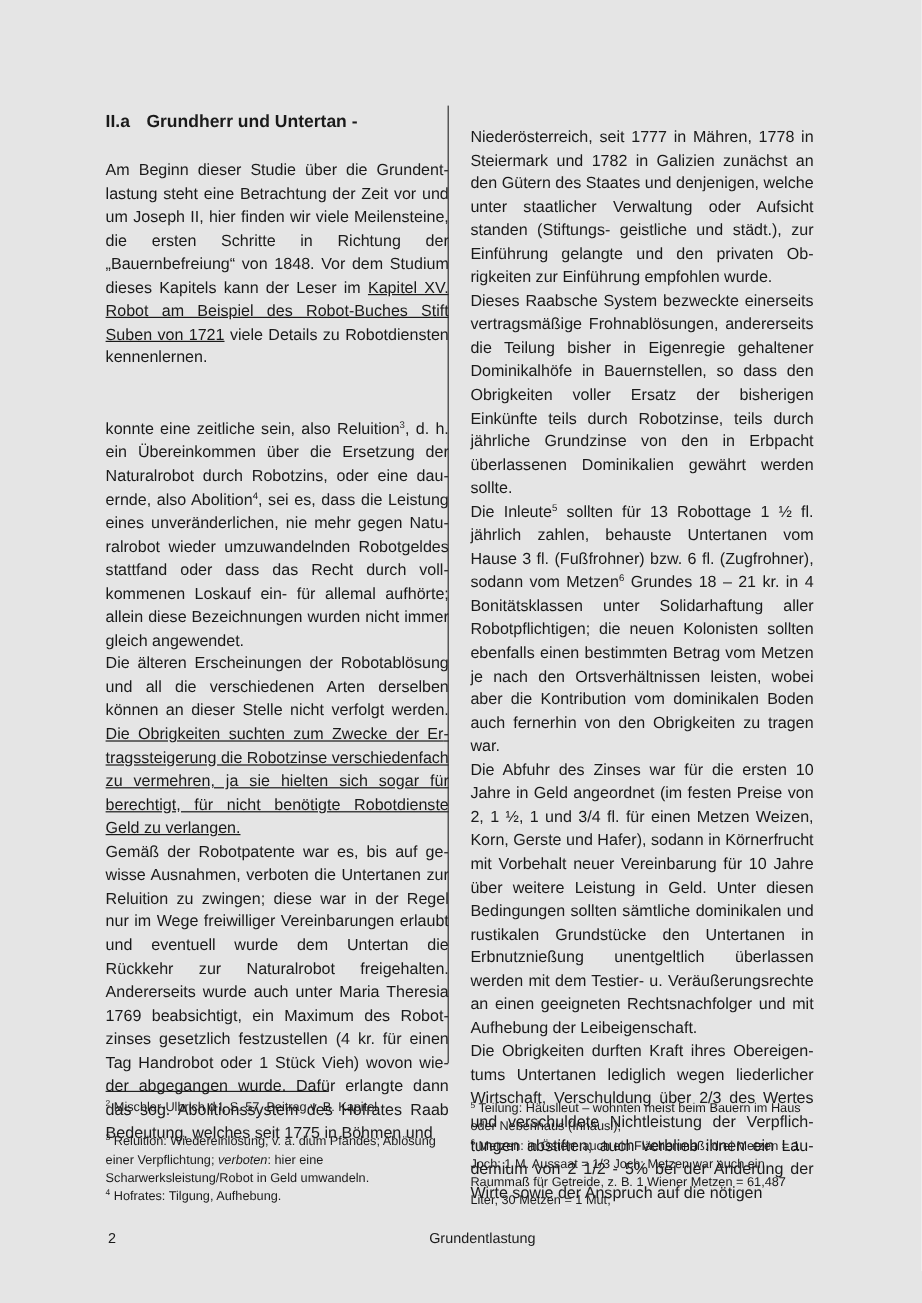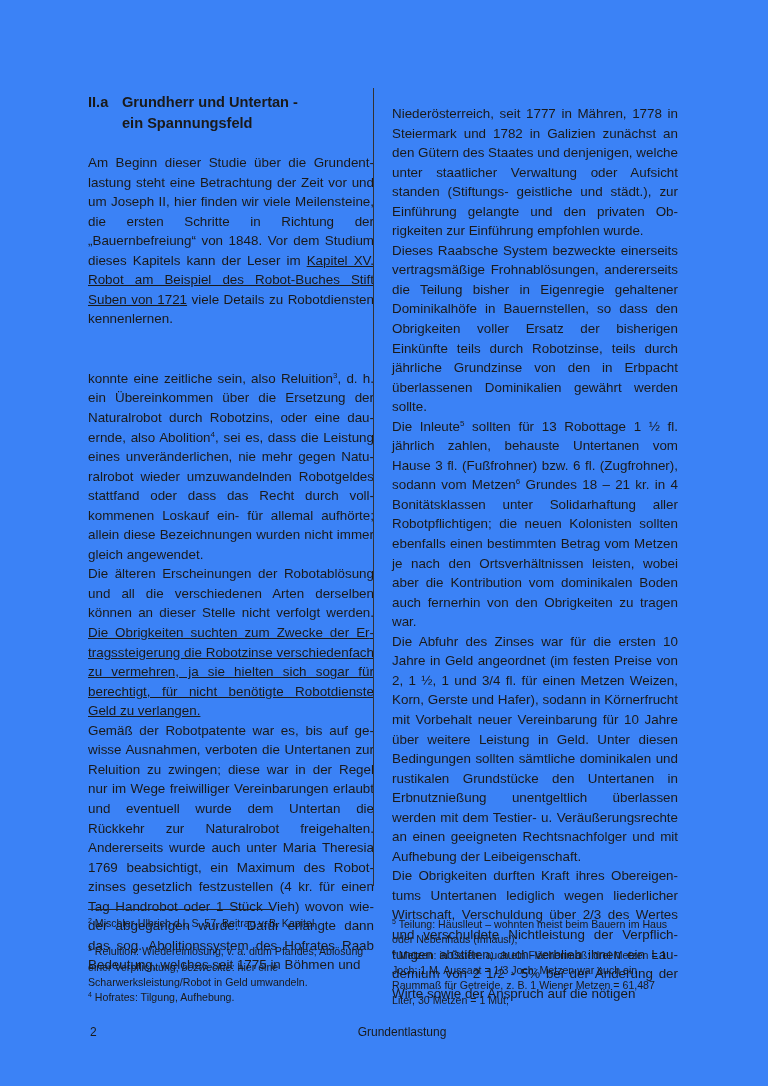--- a/index.html
+++ b/index.html
@@ -1,18 +1,18 @@
 <!DOCTYPE html>
 <html><head>
 <meta charset="utf-8">
 <style>
   html, body { margin: 0; padding: 0; background: #ffffff; }
   body { width: 768px; height: 1086px; position: relative; overflow: hidden;
          font-family: "Liberation Sans", "DejaVu Sans", sans-serif; color: #1a1a1a; }
-  .page { position: absolute; left: 0; top: 0; width: 768px; height: 1086px; background: #3b82f6; }
+  .page { position: absolute; left: 0; top: 0; width: 768px; height: 1086px; background: #e5e5e5; }
   .col { position: absolute; top: 92px; width: 286px; font-size: 13.4px; line-height: 19.55px; }
   .col p { margin: 0; text-align: justify; hyphens: manual; }
   .col-left { left: 88px; }
   .col-right { left: 392px; top: 92px; margin-top: 12px; }
   .divider { position: absolute; left: 373px; top: 88px; width: 1px; height: 798px; background: #333; }
   .heading { font-weight: bold; font-size: 14.6px; line-height: 21px; margin: 0; }
   .heading .num { display: inline-block; width: 34px; }
   .heading .line2 { padding-left: 34px; display: block; }
   .sec-heading { font-weight: bold; margin-top: 0; }
   .sec-heading .num { display: inline-block; width: 52px; }
@@ -31,21 +31,20 @@
   .fn-gap { height: 13px; }
 </style>
 </head>
 <body>
 
 <div class="page">
 
   <div class="col col-left">
     <h2 class="heading">
       <span class="num">II.a</span><span>Grundherr und Untertan -</span>
-      <span class="line2">ein Spannungsfeld</span>
     </h2>
     <div class="gap-sm"></div>
     <p><span>Am Beginn dieser Studie über die Grundent­lastung steht eine Betrachtung der Zeit vor und um Joseph II, hier finden wir viele Meilen­steine, die ersten Schritte in Richtung der „Bauernbefreiung“ von 1848. Vor dem Stu­dium dieses Kapitels kann der Leser im </span><span class="u">Kapitel XV. Robot am Beispiel des Robot-Buches Stift Suben von 1721</span><span> viele Details zu Robotdiensten kennenlernen.</span></p>
     <div class="gap-lg"></div>
     <p><span>konnte eine zeitliche sein, also Reluition</span><sup>3</sup><span>, d. h. ein Übereinkommen über die Ersetzung der Naturalrobot durch Robotzins, oder eine dau­ernde, also Abolition</span><sup>4</sup><span>, sei es, dass die Leistung eines unveränderlichen, nie mehr gegen Natu­ralrobot wieder umzuwandelnden Robotgel­des stattfand oder dass das Recht durch voll­kommenen Loskauf ein- für allemal aufhörte; allein diese Bezeichnungen wurden nicht im­mer gleich angewendet.</span></p>
     <p><span>Die älteren Erscheinungen der Robotablösung und all die verschiedenen Arten derselben können an dieser Stelle nicht verfolgt werden. </span><span class="u">Die Obrigkeiten suchten zum Zwecke der Er­tragssteigerung die Robotzinse verschieden­fach zu vermehren, ja sie hielten sich sogar für berechtigt, für nicht benötigte Robotdienste Geld zu verlangen.</span></p>
     <p>Gemäß der Robotpatente war es, bis auf ge­wisse Ausnahmen, verboten die Untertanen zur Reluition zu zwingen; diese war in der Re­gel nur im Wege freiwilliger Vereinbarungen erlaubt und eventuell wurde dem Untertan die Rückkehr zur Naturalrobot freigehalten. Andererseits wurde auch unter Maria Theresia 1769 beabsichtigt, ein Maximum des Robot­zinses gesetzlich festzustellen (4 kr. für einen Tag Handrobot oder 1 Stück Vieh) wovon wie­der abgegangen wurde. Dafür erlangte dann das sog. Abolitionssystem des Hofrates Raab Bedeutung, welches seit 1775 in Böhmen und</p>
   </div>
 
   <div class="divider"></div>
@@ -56,21 +55,21 @@
     <p><span>Die Inleute</span><sup>5</sup><span> sollten für 13 Robottage 1 ½ fl. jährlich zahlen, behauste Untertanen vom Hause 3 fl. (Fußfrohner) bzw. 6 fl. (Zugfroh­ner), sodann vom Metzen</span><sup>6</sup><span> Grundes 18 – 21 kr. in 4 Bonitätsklassen unter Solidarhaftung aller Robotpflichtigen; die neuen Kolonisten sollten ebenfalls einen bestimmten Betrag vom Met­zen je nach den Ortsverhältnissen leisten, wo­bei aber die Kontribution vom dominikalen Boden auch fernerhin von den Obrigkeiten zu tragen war.</span></p>
     <p>Die Abfuhr des Zinses war für die ersten 10 Jahre in Geld angeordnet (im festen Preise von 2, 1 ½, 1 und 3/4 fl. für einen Metzen Weizen, Korn, Gerste und Hafer), sodann in Körner­frucht mit Vorbehalt neuer Vereinbarung für 10 Jahre über weitere Leistung in Geld. Unter diesen Bedingungen sollten sämtliche domini­kalen und rustikalen Grundstücke den Unter­tanen in Erbnutznießung unentgeltlich über­lassen werden mit dem Testier- u. Veräuße­rungsrechte an einen geeigneten Rechtsnach­folger und mit Aufhebung der Leibeigenschaft.</p>
     <p>Die Obrigkeiten durften Kraft ihres Obereigen­tums Untertanen lediglich wegen liederlicher Wirtschaft, Verschuldung über 2/3 des Wertes und verschuldete Nichtleistung der Verpflich­tungen abstiften; auch verblieb ihnen ein Lau­demium von 2 1/2 - 5% bei der Änderung der Wirte sowie der Anspruch auf die nötigen</p>
   </div>
 
   <div class="footnote-rule"></div>
 
   <div class="fn fn-left">
     <p><sup>2</sup><span> Mischler-Ulbrich   d I, S. 57, Beitrag v. B. Kapitel</span></p>
     <div class="fn-gap"></div>
-    <p><sup>3</sup><span> Reluition: Wiedereinlösung, v. a. dium Pfandes; Ablösung einer Verpflichtung; </span><em>bezweckte</em><span>: hier eine Scharwerksleistung/Robot in Geld umwandeln.</span></p>
+    <p><sup>3</sup><span> Reluition: Wiedereinlösung, v. a. dium Pfandes; Ablösung einer Verpflichtung; </span><em>verboten</em><span>: hier eine Scharwerksleistung/Robot in Geld umwandeln.</span></p>
     <p><sup>4</sup><span> Hofrates: Tilgung, Aufhebung.</span></p>
   </div>
 
   <div class="fn fn-right">
     <p><sup>5</sup><span> Teilung: Häuslleut – wohnten meist beim Bauern im Haus oder Nebenhaus (Inhäusl);</span></p>
     <p><sup>6</sup><span> Metzen: in Österr. auch ein Flächenmaß: drei Metzen = 1 Joch; 1 M. Aussaat = 1/3 Joch; Metzen war auch ein Raummaß für Getreide, z. B. 1 Wie­ner Metzen = 61,487 Liter, 30 Metzen = 1 Mut;</span></p>
   </div>
 
   <div class="footer-num">2</div>
   <div class="footer-title">Grundentlastung</div>

